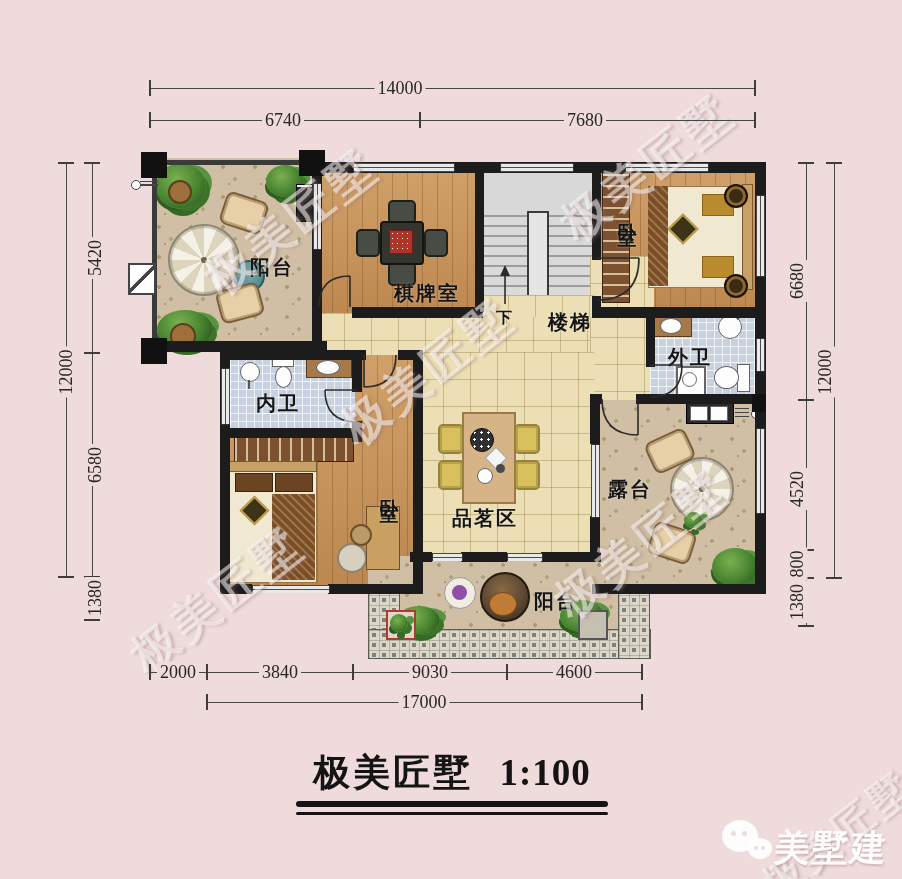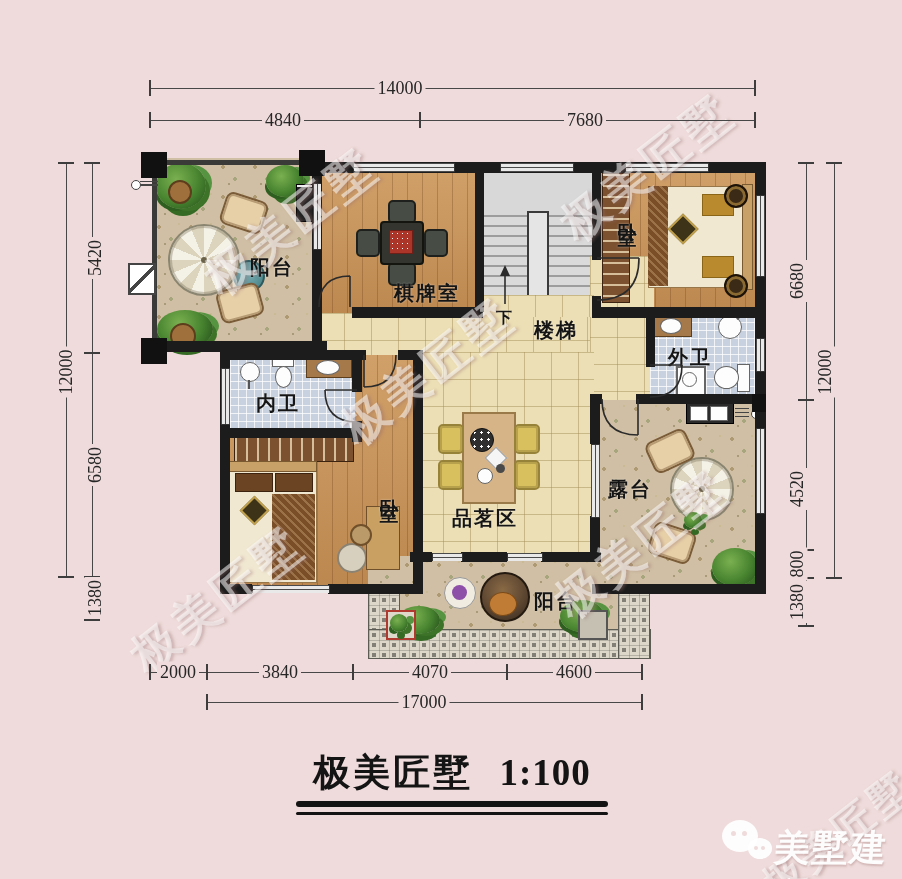--- a/index.html
+++ b/index.html
@@ -224,38 +224,38 @@
     <path d="M364,355 L364,387 M364,387 Q396,387 396,355"></path>
     <path d="M638,399 L638,435 M638,435 Q602,435 602,399"></path>
     <line x1="505" y1="304" x2="505" y2="270"></line>
   </g>
   <path d="M500,276 L505,265 L510,276 Z" fill="#2b2b2b"></path>
 </svg>
 
 <div class="rlabel" style="left:250px;top:254px;">阳台</div>
 <div class="rlabel" style="left:394px;top:280px;">棋牌室</div>
 <div class="rlabel vert" style="left:614px;top:208px;font-size:19px;">卧室</div>
-<div class="rlabel" style="left:534px;top:309px;margin-top:8px;">楼梯</div>
+<div class="rlabel" style="left:548px;top:309px;">楼梯</div>
 <div class="rlabel" style="left:496px;top:308px;font-size:16px;letter-spacing:0;">下</div>
 <div class="rlabel" style="left:668px;top:344px;">外卫</div>
 <div class="rlabel" style="left:256px;top:390px;">内卫</div>
 <div class="rlabel vert" style="left:376px;top:484px;font-size:19px;">卧室</div>
 <div class="rlabel" style="left:452px;top:505px;">品茗区</div>
 <div class="rlabel" style="left:608px;top:476px;">露台</div>
 <div class="rlabel" style="left:534px;top:588px;">阳台</div>
 
 <div class="dl" style="left:150px;top:88px;width:605px;height:1px;"></div>
 <div class="tkv" style="left:150px;top:88px;"></div>
 <div class="tkv" style="left:755px;top:88px;"></div>
 <div class="dlabel" style="left:400px;top:88px;">14000</div>
 <div class="dl" style="left:150px;top:120px;width:605px;height:1px;"></div>
 <div class="tkv" style="left:150px;top:120px;"></div>
 <div class="tkv" style="left:420px;top:120px;"></div>
 <div class="tkv" style="left:755px;top:120px;"></div>
-<div class="dlabel" style="left:283px;top:120px;">4840</div>
+<div class="dlabel" style="left:283px;top:120px;">6740</div>
 <div class="dlabel" style="left:585px;top:120px;">7680</div>
 
 <div class="dl" style="left:66px;top:163px;width:1px;height:414px;"></div>
 <div class="tkh" style="left:66px;top:163px;"></div>
 <div class="tkh" style="left:66px;top:577px;"></div>
 <div class="dlabelv" style="left:66px;top:372px;">12000</div>
 <div class="dl" style="left:92px;top:163px;width:1px;height:457px;"></div>
 <div class="tkh" style="left:92px;top:163px;"></div>
 <div class="tkh" style="left:92px;top:353px;"></div>
 <div class="tkh" style="left:92px;top:577px;"></div>
@@ -280,21 +280,21 @@
 <div class="dlabelv" style="left:825px;top:372px;">12000</div>
 
 <div class="dl" style="left:150px;top:672px;width:492px;height:1px;"></div>
 <div class="tkv" style="left:150px;top:672px;"></div>
 <div class="tkv" style="left:207px;top:672px;"></div>
 <div class="tkv" style="left:353px;top:672px;"></div>
 <div class="tkv" style="left:507px;top:672px;"></div>
 <div class="tkv" style="left:642px;top:672px;"></div>
 <div class="dlabel" style="left:178px;top:672px;">2000</div>
 <div class="dlabel" style="left:280px;top:672px;">3840</div>
-<div class="dlabel" style="left:430px;top:672px;">4070</div>
+<div class="dlabel" style="left:430px;top:672px;">9030</div>
 <div class="dlabel" style="left:574px;top:672px;">4600</div>
 <div class="dl" style="left:207px;top:702px;width:435px;height:1px;"></div>
 <div class="tkv" style="left:207px;top:702px;"></div>
 <div class="tkv" style="left:642px;top:702px;"></div>
 <div class="dlabel" style="left:424px;top:702px;">17000</div>
 
 <div class="wm" style="left:292px;top:222px;">极美匠墅</div>
 <div class="wm" style="left:648px;top:168px;">极美匠墅</div>
 <div class="wm" style="left:428px;top:372px;">极美匠墅</div>
 <div class="wm" style="left:218px;top:600px;">极美匠墅</div>

